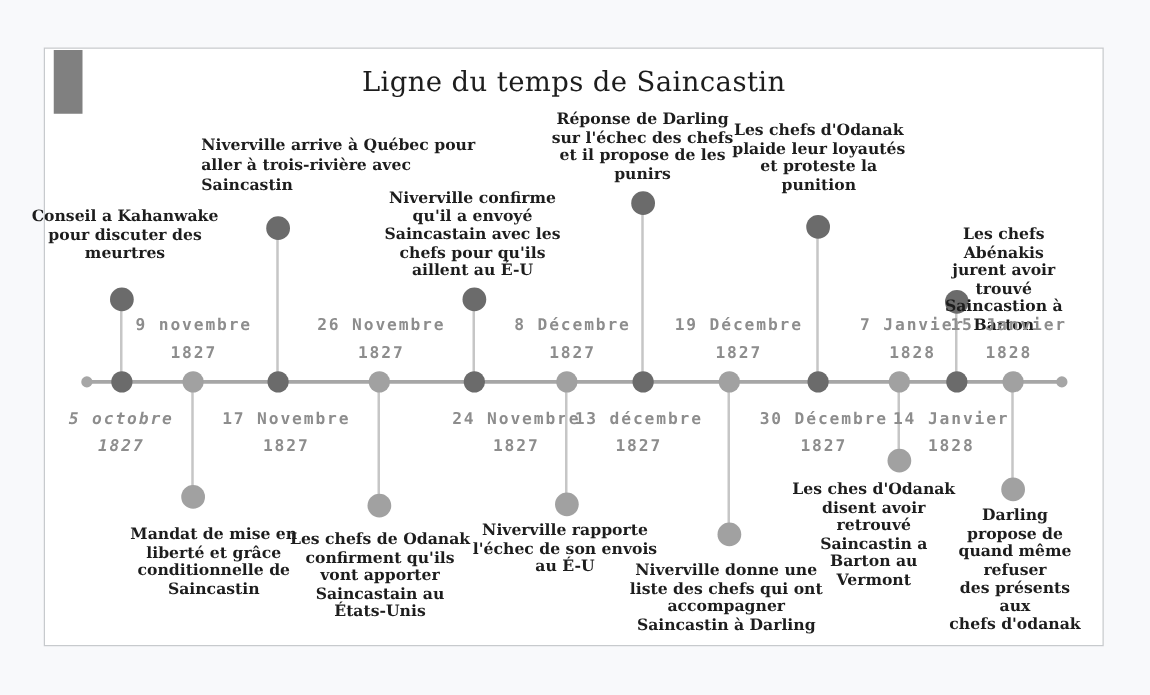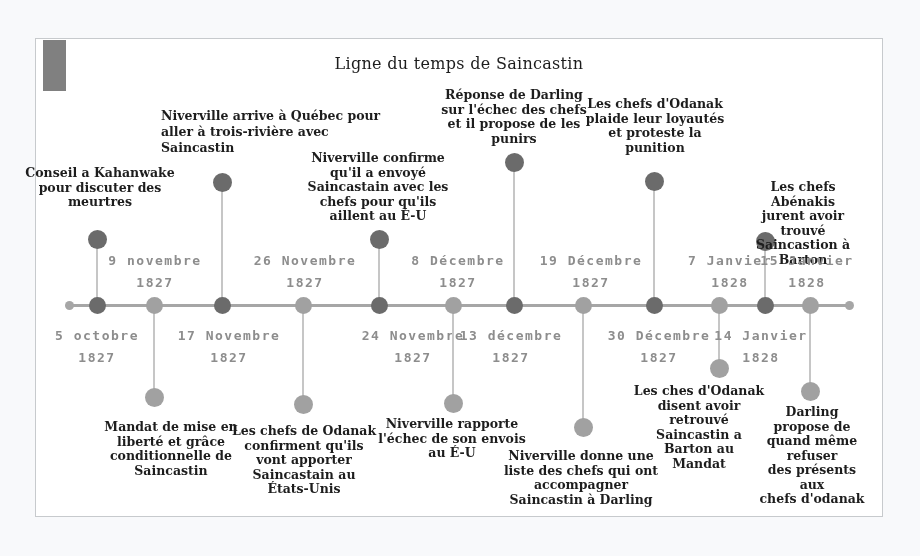--- a/index.html
+++ b/index.html
@@ -5,21 +5,21 @@
   :root{
     --bg:#f8f9fb; --card:#ffffff; --border:#c7cacd;
     --dark:#6b6b6b; --light:#a1a1a1; --axis:#a6a6a6; --stem:#c6c6c6;
     --date:#8d8d8d; --ink:#1d1d1d; --accent:#808080;
   }
   *{margin:0;padding:0;box-sizing:border-box;}
   html,body{width:920px;height:556px;}
   body{background:var(--bg);font-family:"DejaVu Serif",serif;overflow:hidden;position:relative;}
   .card{position:absolute;left:35px;top:38px;width:848px;height:479px;background:var(--card);border:1px solid var(--border);}
   .accent-bar{position:absolute;left:43px;top:40px;width:23px;height:51px;background:var(--accent);}
-  .title{position:absolute;left:35px;top:54px;width:848px;text-align:center;font-size:16px;font-weight:400;color:var(--ink);letter-spacing:.3px;}
+  .title{position:absolute;left:35px;top:54px;width:848px;text-align:center;font-size:22px;font-weight:400;color:var(--ink);letter-spacing:.3px;}
   .axis{position:absolute;left:69px;top:304px;width:780px;height:3px;background:var(--axis);border-radius:2px;}
   .cap{position:absolute;width:9px;height:9px;border-radius:50%;background:var(--axis);top:301px;}
   .cap.l{left:65px;}.cap.r{left:845px;}
   .stem{position:absolute;width:1.5px;background:var(--stem);}
   .node{position:absolute;width:17px;height:17px;border-radius:50%;}
   .marker{position:absolute;width:19px;height:19px;border-radius:50%;}
   .dark{background:var(--dark);}
   .light{background:var(--light);}
   .date{position:absolute;transform:translateX(-50%);text-align:center;white-space:pre-line;
         font-family:"DejaVu Sans Mono",monospace;font-weight:bold;font-size:13px;line-height:22px;
@@ -34,21 +34,21 @@
 <div class="card"></div>
 <div class="accent-bar"></div>
 <h1 class="title">Ligne du temps de Saincastin</h1>
 <div class="axis"></div>
 <div class="cap l"></div>
 <div class="cap r"></div>
 <div id="items">
     <div class="stem" style="left: 96.25px; top: 239px; height: 66px;"></div>
     <div class="marker dark" style="left: 87.5px; top: 229.5px;"></div>
     <div class="node dark" style="left: 88.5px; top: 296.5px;"></div>
-    <div class="date" style="left: 97px; top: 325px;">5 octobre
+    <div class="date" style="left: 97px; top: 325px; font-style: italic;">5 octobre
 1827</div>
     <div class="label" style="left: 100px; top: 166px;">Conseil a Kahanwake
 pour discuter des
 meurtres</div>
     <div class="stem" style="left: 153.25px; top: 305px; height: 92px;"></div>
     <div class="marker light" style="left: 144.5px; top: 387.5px;"></div>
     <div class="node light" style="left: 145.5px; top: 296.5px;"></div>
     <div class="date" style="left: 155px; top: 250px;">9 novembre
 1827</div>
     <div class="label" style="left: 155px; top: 420px; margin-left: 16px;">Mandat de mise en
@@ -121,21 +121,21 @@
     <div class="stem" style="left: 718.25px; top: 305px; height: 63px;"></div>
     <div class="marker light" style="left: 709.5px; top: 358.5px;"></div>
     <div class="node light" style="left: 710.5px; top: 296.5px;"></div>
     <div class="date" style="left: 730px; top: 250px;">7 Janvier
 1828</div>
     <div class="label" style="left: 699px; top: 384px;">Les ches d'Odanak
 disent avoir
 retrouvé
 Saincastin a
 Barton au
-Mandat</div>
+Vermont</div>
     <div class="stem" style="left: 764.25px; top: 241px; height: 64px;"></div>
     <div class="marker dark" style="left: 755.5px; top: 231.5px;"></div>
     <div class="node dark" style="left: 756.5px; top: 296.5px;"></div>
     <div class="date" style="left: 761px; top: 325px;">14 Janvier
 1828</div>
     <div class="label" style="left: 803px; top: 180px;">Les chefs Abénakis
 jurent avoir trouvé
 Saincastion à Barton</div>
     <div class="stem" style="left: 809.25px; top: 305px; height: 86px;"></div>
     <div class="marker light" style="left: 800.5px; top: 381.5px;"></div>

